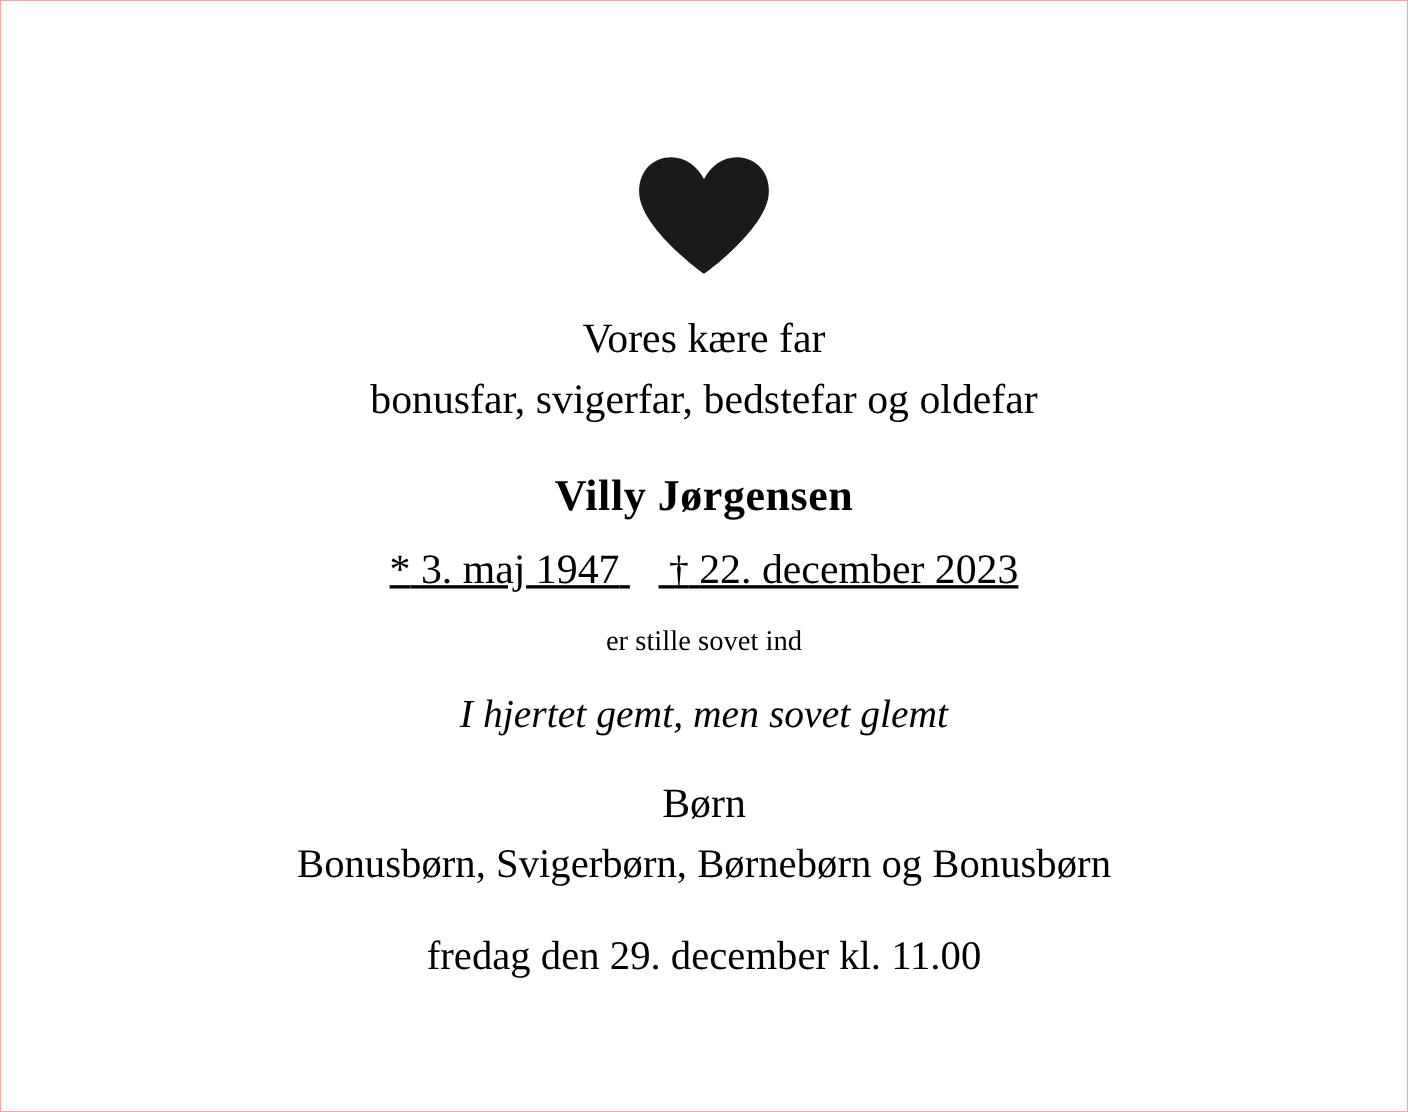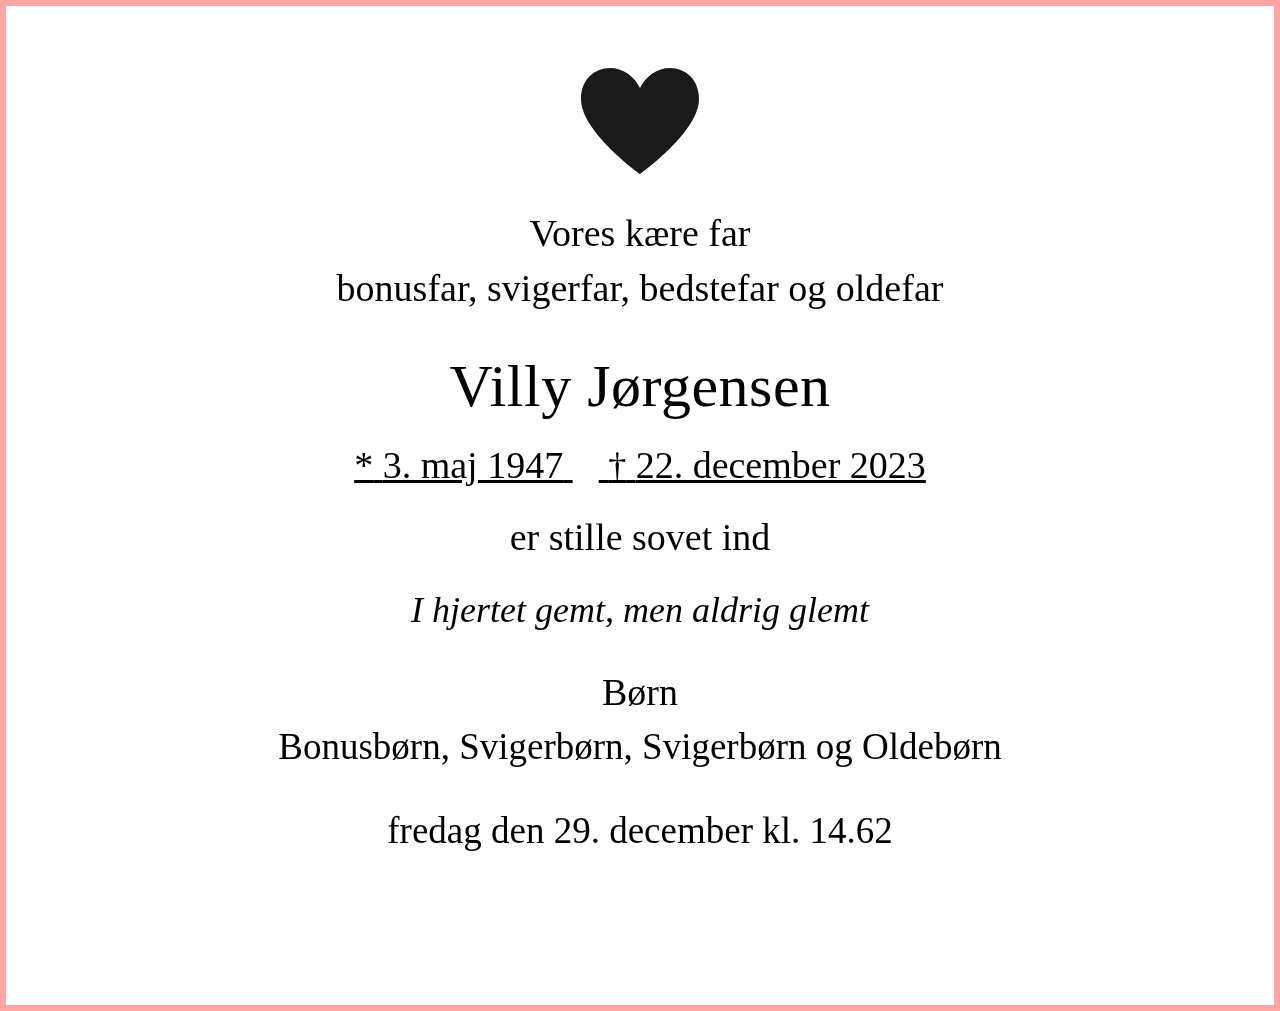--- a/index.html
+++ b/index.html
@@ -11,65 +11,66 @@
     width: 1280px;
     height: 1011px;
     font-family: "Liberation Serif", "DejaVu Serif", serif;
     color: #000000;
     overflow: hidden;
   }
   .notice {
     box-sizing: border-box;
     width: 1280px;
     height: 1011px;
-    border: 6px solid #fca5a5;
+    border: 1px solid #fca5a5;
     background: #ffffff;
     display: flex;
     flex-direction: column;
     align-items: center;
     padding: 44px 40px 34px 40px;
+    justify-content: center;
   }
   .heart-wrap {
     margin-top: 16px;
     margin-bottom: 30px;
     line-height: 0;
   }
   .intro {
     text-align: center;
     font-size: 38px;
     line-height: 1.45;
     margin-bottom: 22px;
   }
   .intro div {
     white-space: nowrap;
   }
   .name {
-    font-size: 60px;
-    font-weight: normal;
+    font-size: 40px;
+    font-weight: bold;
     text-align: center;
     letter-spacing: 0.5px;
     margin: 14px 0 22px 0;
   }
   .dates {
     text-align: center;
     font-size: 38px;
     margin-bottom: 28px;
     white-space: nowrap;
     text-decoration: underline;
   }
   .dates .sep {
     display: inline-block;
     width: 26px;
   }
   .dates .dagger {
     font-size: 36px;
   }
   .sleep {
     text-align: center;
-    font-size: 38px;
+    font-size: 26px;
     margin-bottom: 30px;
   }
   .verse {
     text-align: center;
     font-size: 36px;
     font-style: italic;
     margin-bottom: 34px;
   }
   .survivors {
     text-align: center;
@@ -112,24 +113,24 @@
   <div class="dates">
     <span>*</span>
     <span>3. maj 1947</span>
     <span class="sep"></span>
     <span class="dagger">†</span>
     <span>22. december 2023</span>
   </div>
 
   <div class="sleep">er stille sovet ind</div>
 
-  <div class="verse">I hjertet gemt, men aldrig glemt</div>
+  <div class="verse">I hjertet gemt, men sovet glemt</div>
 
   <div class="survivors">
     <div class="line1">Børn</div>
-    <div class="line2">Bonusbørn, Svigerbørn, Svigerbørn og Oldebørn</div>
+    <div class="line2">Bonusbørn, Svigerbørn, Børnebørn og Bonusbørn</div>
   </div>
 
   <div class="funeral">
-    <div>fredag den 29. december kl. 14.62</div>
+    <div>fredag den 29. december kl. 11.00</div>
   </div>
 
 </div>
 
 </body></html>

